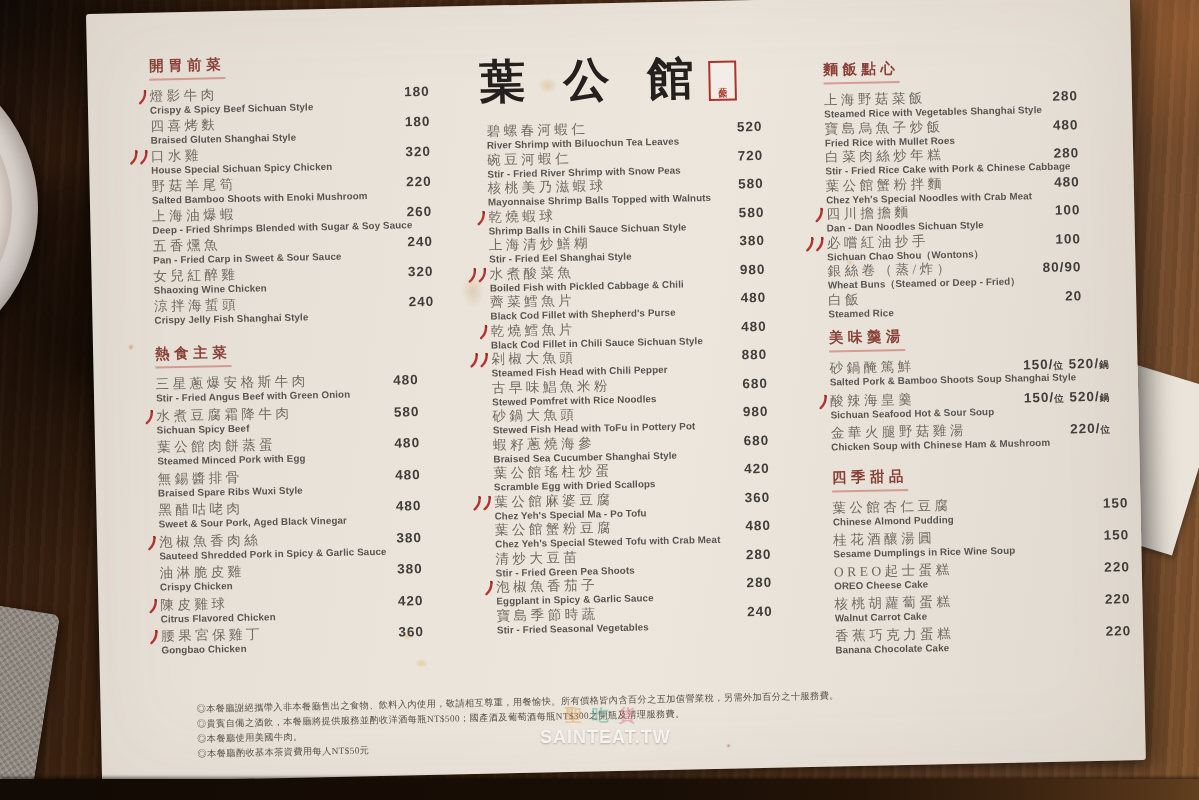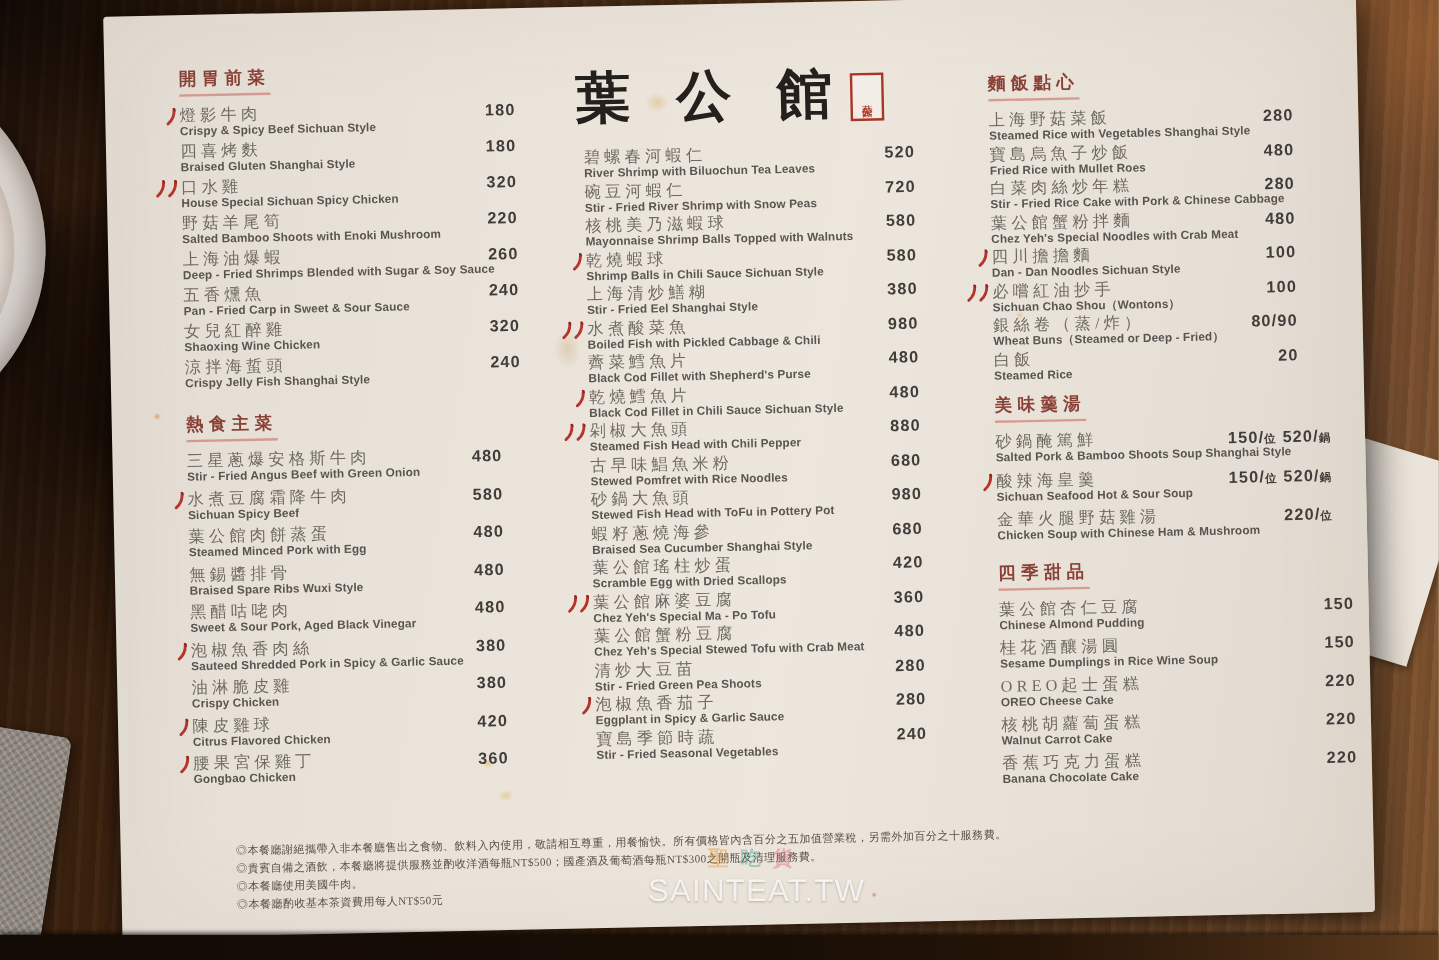--- a/index.html
+++ b/index.html
@@ -88,21 +88,21 @@
 
   
   .footer{position:absolute;left:96px;top:690px;width:890px;color:#57514a;
     font-family:"Liberation Serif",serif;font-size:9.2px;line-height:15px;letter-spacing:.4px;}
   .footer div{white-space:nowrap;}
 
   
   .watermark{position:absolute;left:540px;top:704px;z-index:10;text-align:center;pointer-events:none;}
   .watermark .wm-zh{font-family:"Liberation Serif",serif;font-size:17px;font-weight:700;letter-spacing:10px;opacity:.38;}
   .watermark .wm-zh .c1{color:#e08a1f;} .watermark .wm-zh .c2{color:#2fa08a;} .watermark .wm-zh .c3{color:#d95f72;}
-  .watermark .wm-en{font-size:26px;font-weight:400;color:rgba(255,255,255,.8);letter-spacing:1px;
+  .watermark .wm-en{font-size:18px;font-weight:700;color:rgba(255,255,255,.8);letter-spacing:1px;
     text-shadow:0 1px 2px rgba(90,70,50,.35);}
 </style>
 </head>
 <body>
 
 <div class="wood-overlay"></div>
 <div class="plate-shadow"></div>
 <div class="plate"></div>
 <div class="second-page"></div>
 

